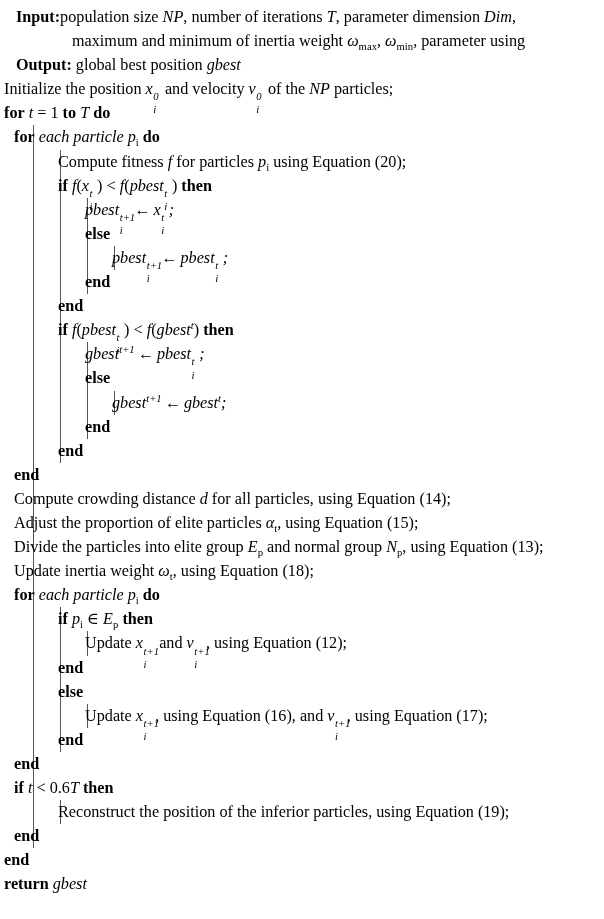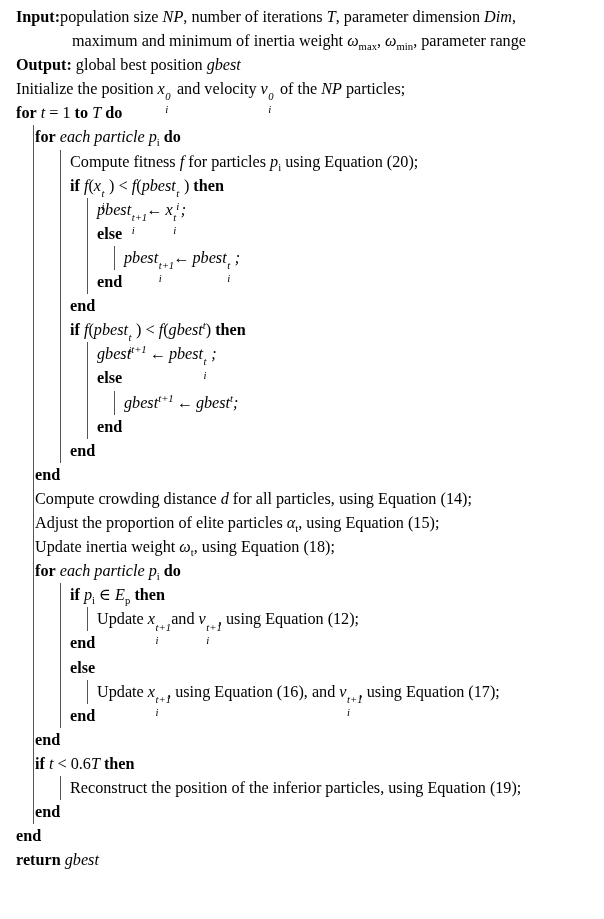--- a/index.html
+++ b/index.html
@@ -21,27 +21,27 @@
     padding: 5px 0 0 0;
     box-sizing: border-box;
   }
 
   
   .line {
     position: relative;
     font-size: 16.2px;
     line-height: 24.1px;
     white-space: nowrap;
-    padding-left: 16px;
+    padding-left: 4px;
   }
   .line.wrap { white-space: normal; }
 
   
   .lv0 { margin-left: 0px; }
-  .lv1 { margin-left: 19px; }
+  .lv1 { margin-left: 10px; }
   .lv2 { margin-left: 54px; }
   .lv3 { margin-left: 81px; }
   .lv4 { margin-left: 108px; }
 
   
   .block {
     position: relative;
   }
   .block > .rail {
     position: absolute;
@@ -96,21 +96,21 @@
 </head>
 <body>
 
 <div id="algo">
 
   <div class="hdr">
     <div>
       <span class="kw">Input:</span><span>population size </span><span class="it">NP</span><span>, number of iterations </span><span class="it">T</span><span>, parameter dimension </span><span class="it">Dim</span><span>,</span>
     </div>
     <div class="cont">
-      <span>maximum and minimum of inertia weight </span><span class="it">ω</span><sub class="s">max</sub><span>, </span><span class="it">ω</span><sub class="s">min</sub><span>, parameter range</span>
+      <span>maximum and minimum of inertia weight </span><span class="it">ω</span><sub class="s">max</sub><span>, </span><span class="it">ω</span><sub class="s">min</sub><span>, parameter using</span>
     </div>
     <div>
       <span class="kw">Output:</span><span>&nbsp;</span><span>global best position </span><span class="it">gbest</span>
     </div>
   </div>
 
   <div class="line lv0">
     <span>Initialize the position </span><span class="it">x</span><span class="ss"><span class="sup">0</span><span class="sub">i</span></span><span class="pad">&nbsp;&nbsp;</span><span> and velocity </span><span class="it">v</span><span class="ss"><span class="sup">0</span><span class="sub">i</span></span><span class="pad">&nbsp;&nbsp;</span><span> of the </span><span class="it">NP</span><span> particles;</span>
   </div>
 
@@ -230,20 +230,23 @@
       </div>
 
       <div class="line lv1">
         <span>Compute crowding distance </span><span class="it">d</span><span> for all particles, using Equation (14);</span>
       </div>
 
       <div class="line lv1">
         <span>Adjust the proportion of elite particles </span><span class="it">α</span><sub class="s">t</sub><span>, using Equation (15);</span>
       </div>
 
+      <div class="line lv1 wrap" style="width:545px; text-indent:0; padding-left:4px;">
+        <span>Divide the particles into elite group </span><span class="it">E</span><sub class="s">p</sub><span> and normal group </span><span class="it">N</span><sub class="s">p</sub><span>, using Equation (13);</span>
+      </div>
 
       <div class="line lv1">
         <span>Update inertia weight </span><span class="it">ω</span><sub class="s">t</sub><span>, using Equation (18);</span>
       </div>
 
       <div class="line lv1">
         <span class="kw">for</span>
         <span class="it">each particle </span><span class="it">p</span><sub class="s">i</sub>
         <span class="kw">do</span>
       </div>

